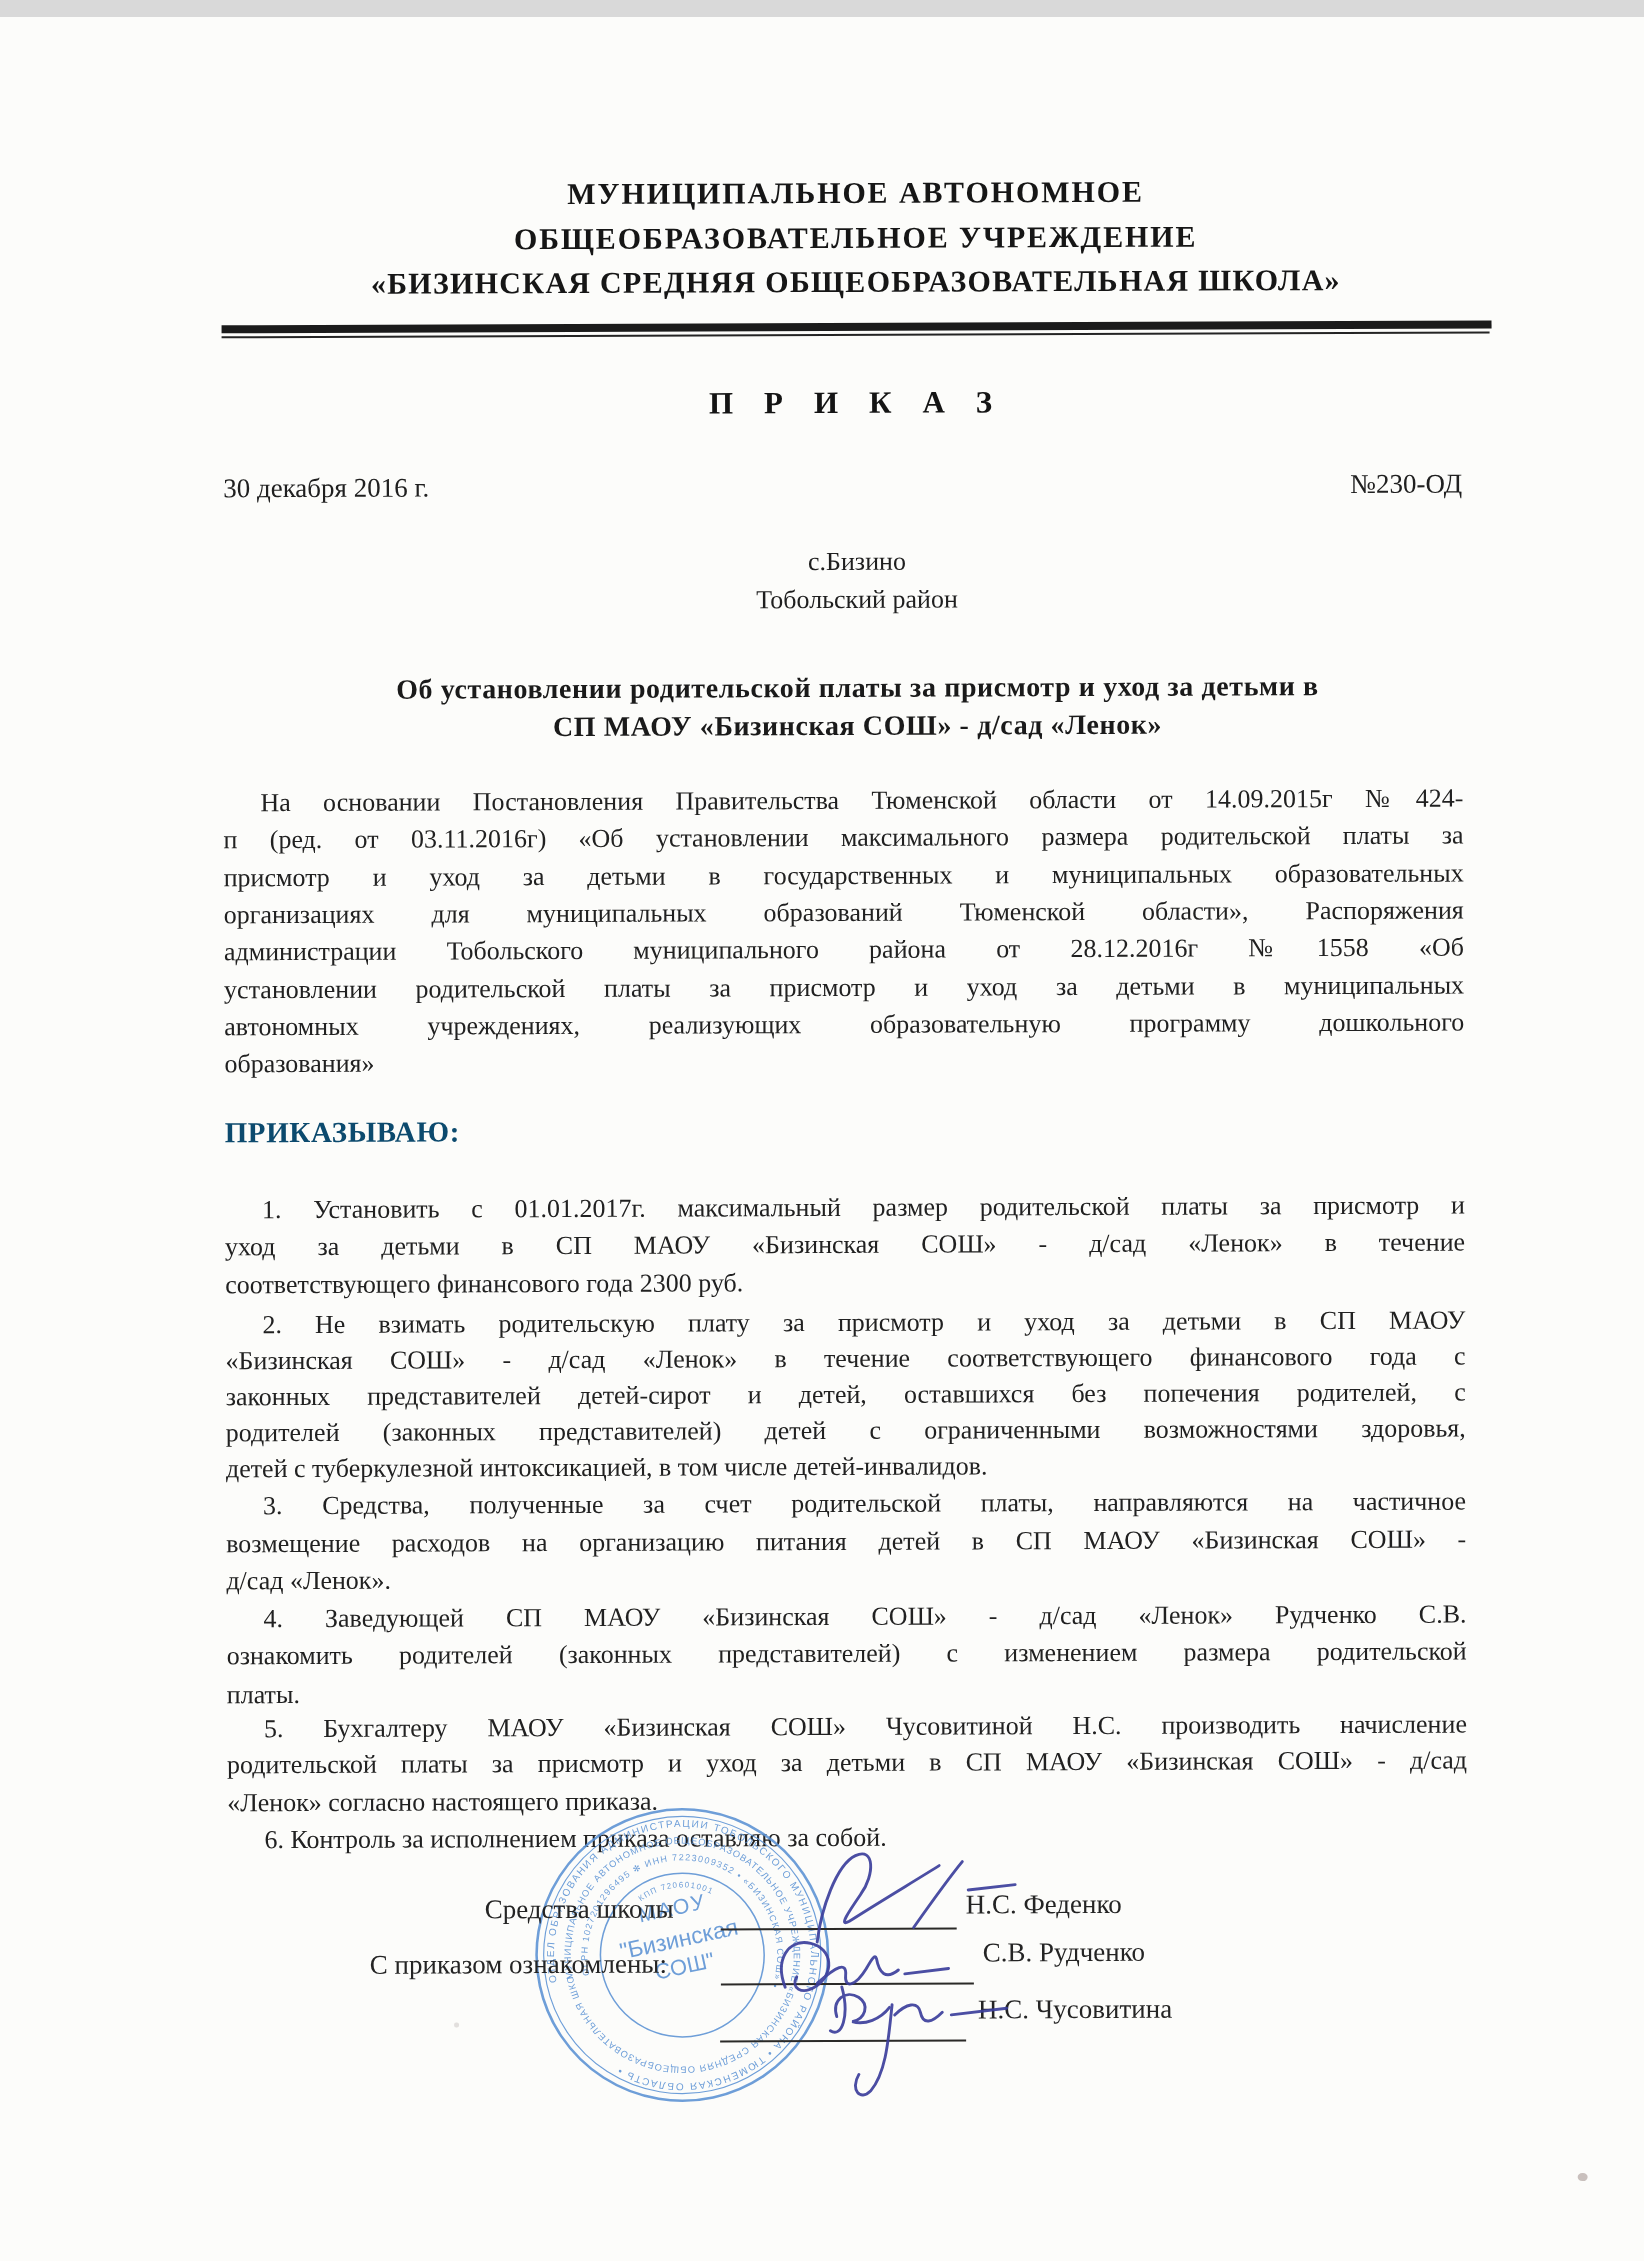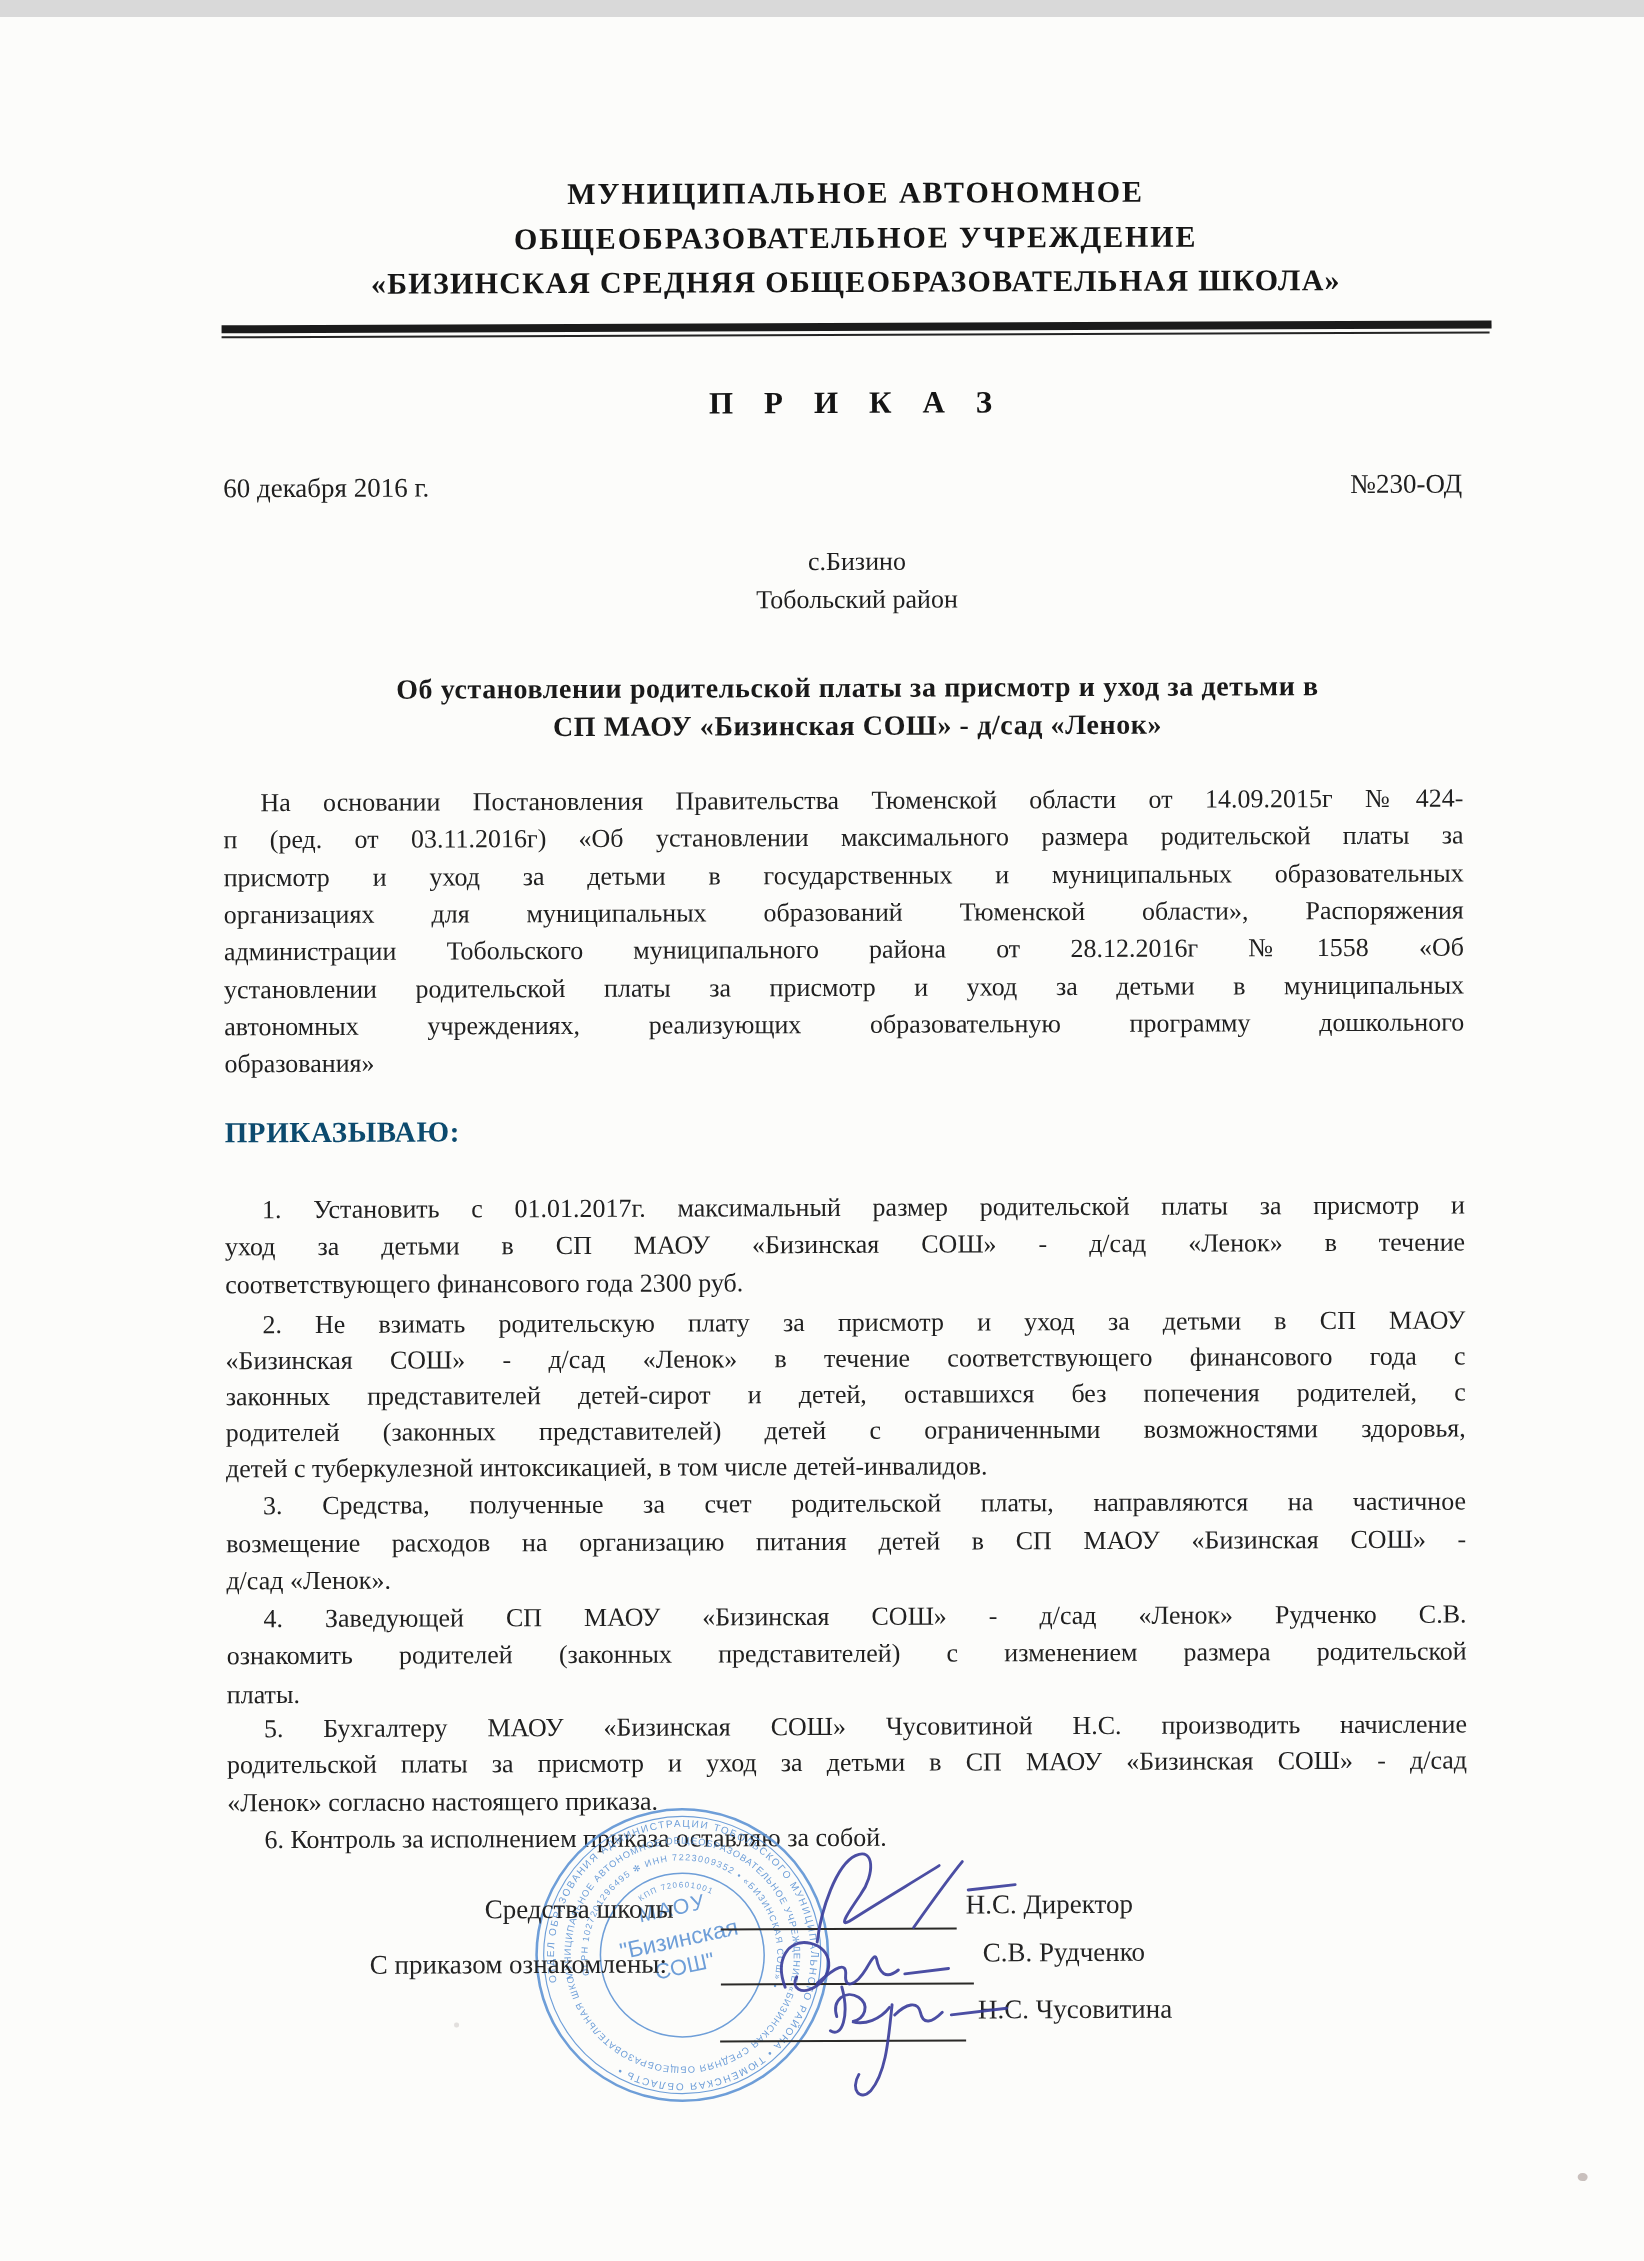--- a/index.html
+++ b/index.html
@@ -42,21 +42,21 @@
   <div class="tilt">
 
     <div class="abs cline hline" style="top:159px;">МУНИЦИПАЛЬНОЕ АВТОНОМНОЕ</div>
     <div class="abs cline hline" style="top:204px;">ОБЩЕОБРАЗОВАТЕЛЬНОЕ УЧРЕЖДЕНИЕ</div>
     <div class="abs cline hline" style="top:248px;font-size:30px;letter-spacing:1.3px;">«БИЗИНСКАЯ СРЕДНЯЯ ОБЩЕОБРАЗОВАТЕЛЬНАЯ ШКОЛА»</div>
     <div class="abs rule-thick"></div>
     <div class="abs rule-thin"></div>
 
     <div class="abs cline order-title">П Р И К А З</div>
 
-    <div class="abs meta" style="left:225px;top:454px;">60 декабря 2016 г.</div>
+    <div class="abs meta" style="left:225px;top:454px;">30 декабря 2016 г.</div>
     <div class="abs meta" style="left:224px;top:454px;width:1240px;text-align:right;">№230-ОД</div>
 
     <div class="abs cline place" style="top:530px;">с.Бизино</div>
     <div class="abs cline place" style="top:568px;">Тобольский район</div>
 
     <div class="abs cline subject" style="top:655px;">Об установлении родительской платы за присмотр и уход за детьми в</div>
     <div class="abs cline subject" style="top:693px;">СП МАОУ «Бизинская СОШ» - д/сад «Ленок»</div>
 
     <div class="abs jline indent" style="top:768px;">На основании Постановления Правительства Тюменской области от 14.09.2015г №424-</div>
     <div class="abs jline" style="top:805px;">п (ред. от 03.11.2016г) «Об установлении максимального размера родительской платы за</div>
@@ -119,21 +119,21 @@
           <textPath href="#ringD" startOffset="118">КПП 720601001</textPath>
         </text>
         <text x="235" y="172" text-anchor="middle" font-size="33" letter-spacing="3" font-family="Liberation Sans, sans-serif">МАОУ</text>
         <text x="235" y="222" text-anchor="middle" font-size="36" font-family="Liberation Sans, sans-serif">"Бизинская</text>
         <text x="235" y="264" text-anchor="middle" font-size="34" font-family="Liberation Sans, sans-serif">СОШ"</text>
       </g>
     </svg>
 
     <div class="abs sig-label" style="left:481px;top:1876px;">Средства школы</div>
     <div class="abs sig-underline" style="left:717px;top:1911px;width:236px;"></div>
-    <div class="abs sig-name" style="left:962px;top:1873px;">Н.С. Директор</div>
+    <div class="abs sig-name" style="left:962px;top:1873px;">Н.С. Феденко</div>
 
     <div class="abs sig-label" style="left:366px;top:1931px;">С приказом ознакомлены:</div>
     <div class="abs sig-underline" style="left:717px;top:1966px;width:253px;"></div>
     <div class="abs sig-name" style="left:979px;top:1921px;">С.В. Рудченко</div>
 
     <div class="abs sig-underline" style="left:716px;top:2023px;width:246px;"></div>
     <div class="abs sig-name" style="left:974px;top:1978px;">Н.С. Чусовитина</div>
 
     <svg class="ink-svg" viewBox="1100 2800 520 460">
       <g fill="none" stroke="#3c3f9c" stroke-width="4.5" stroke-linecap="round" opacity="0.92">

